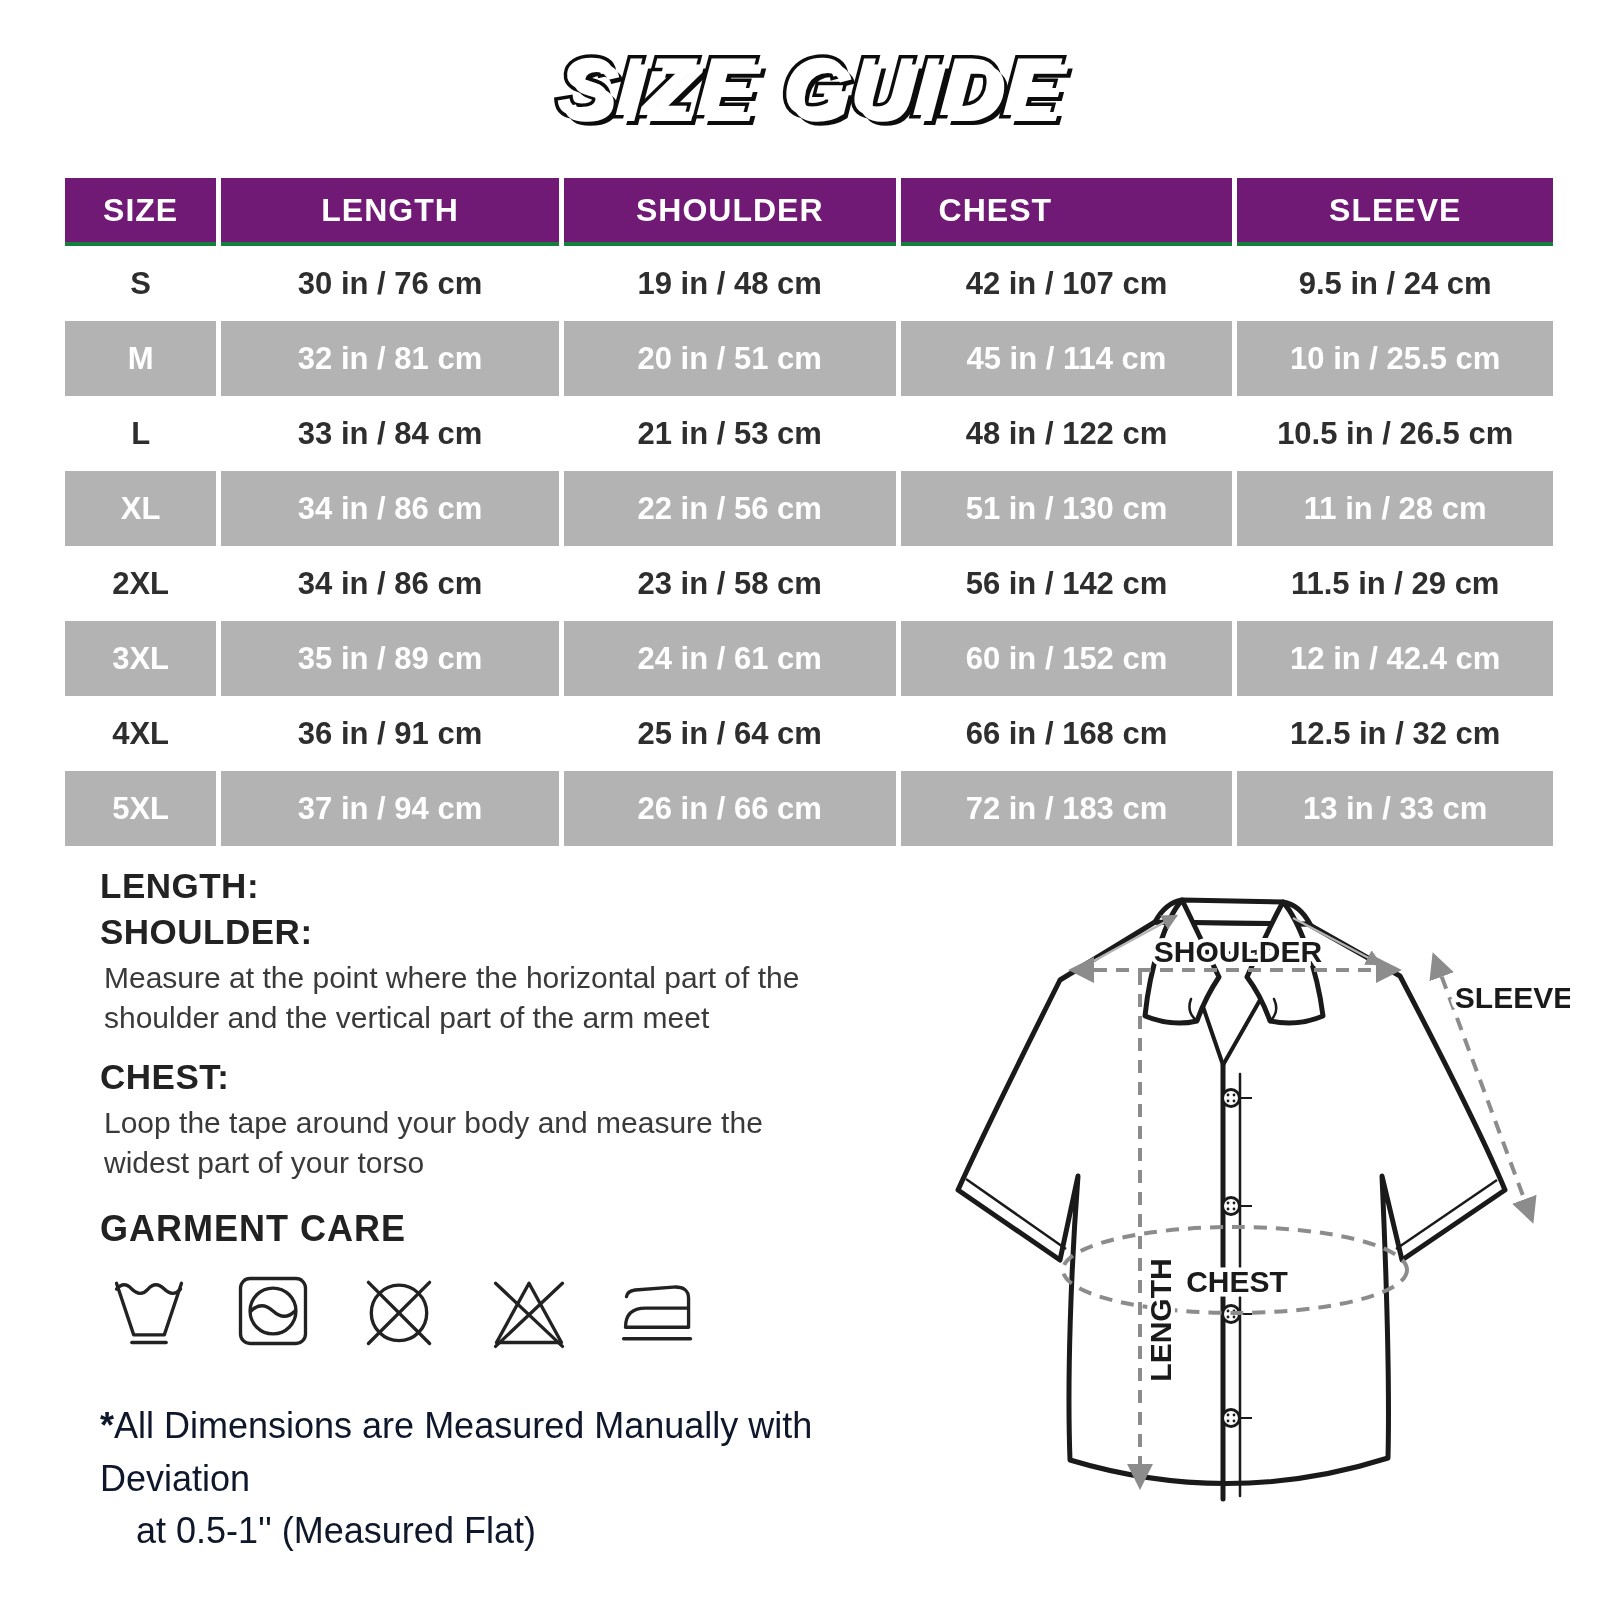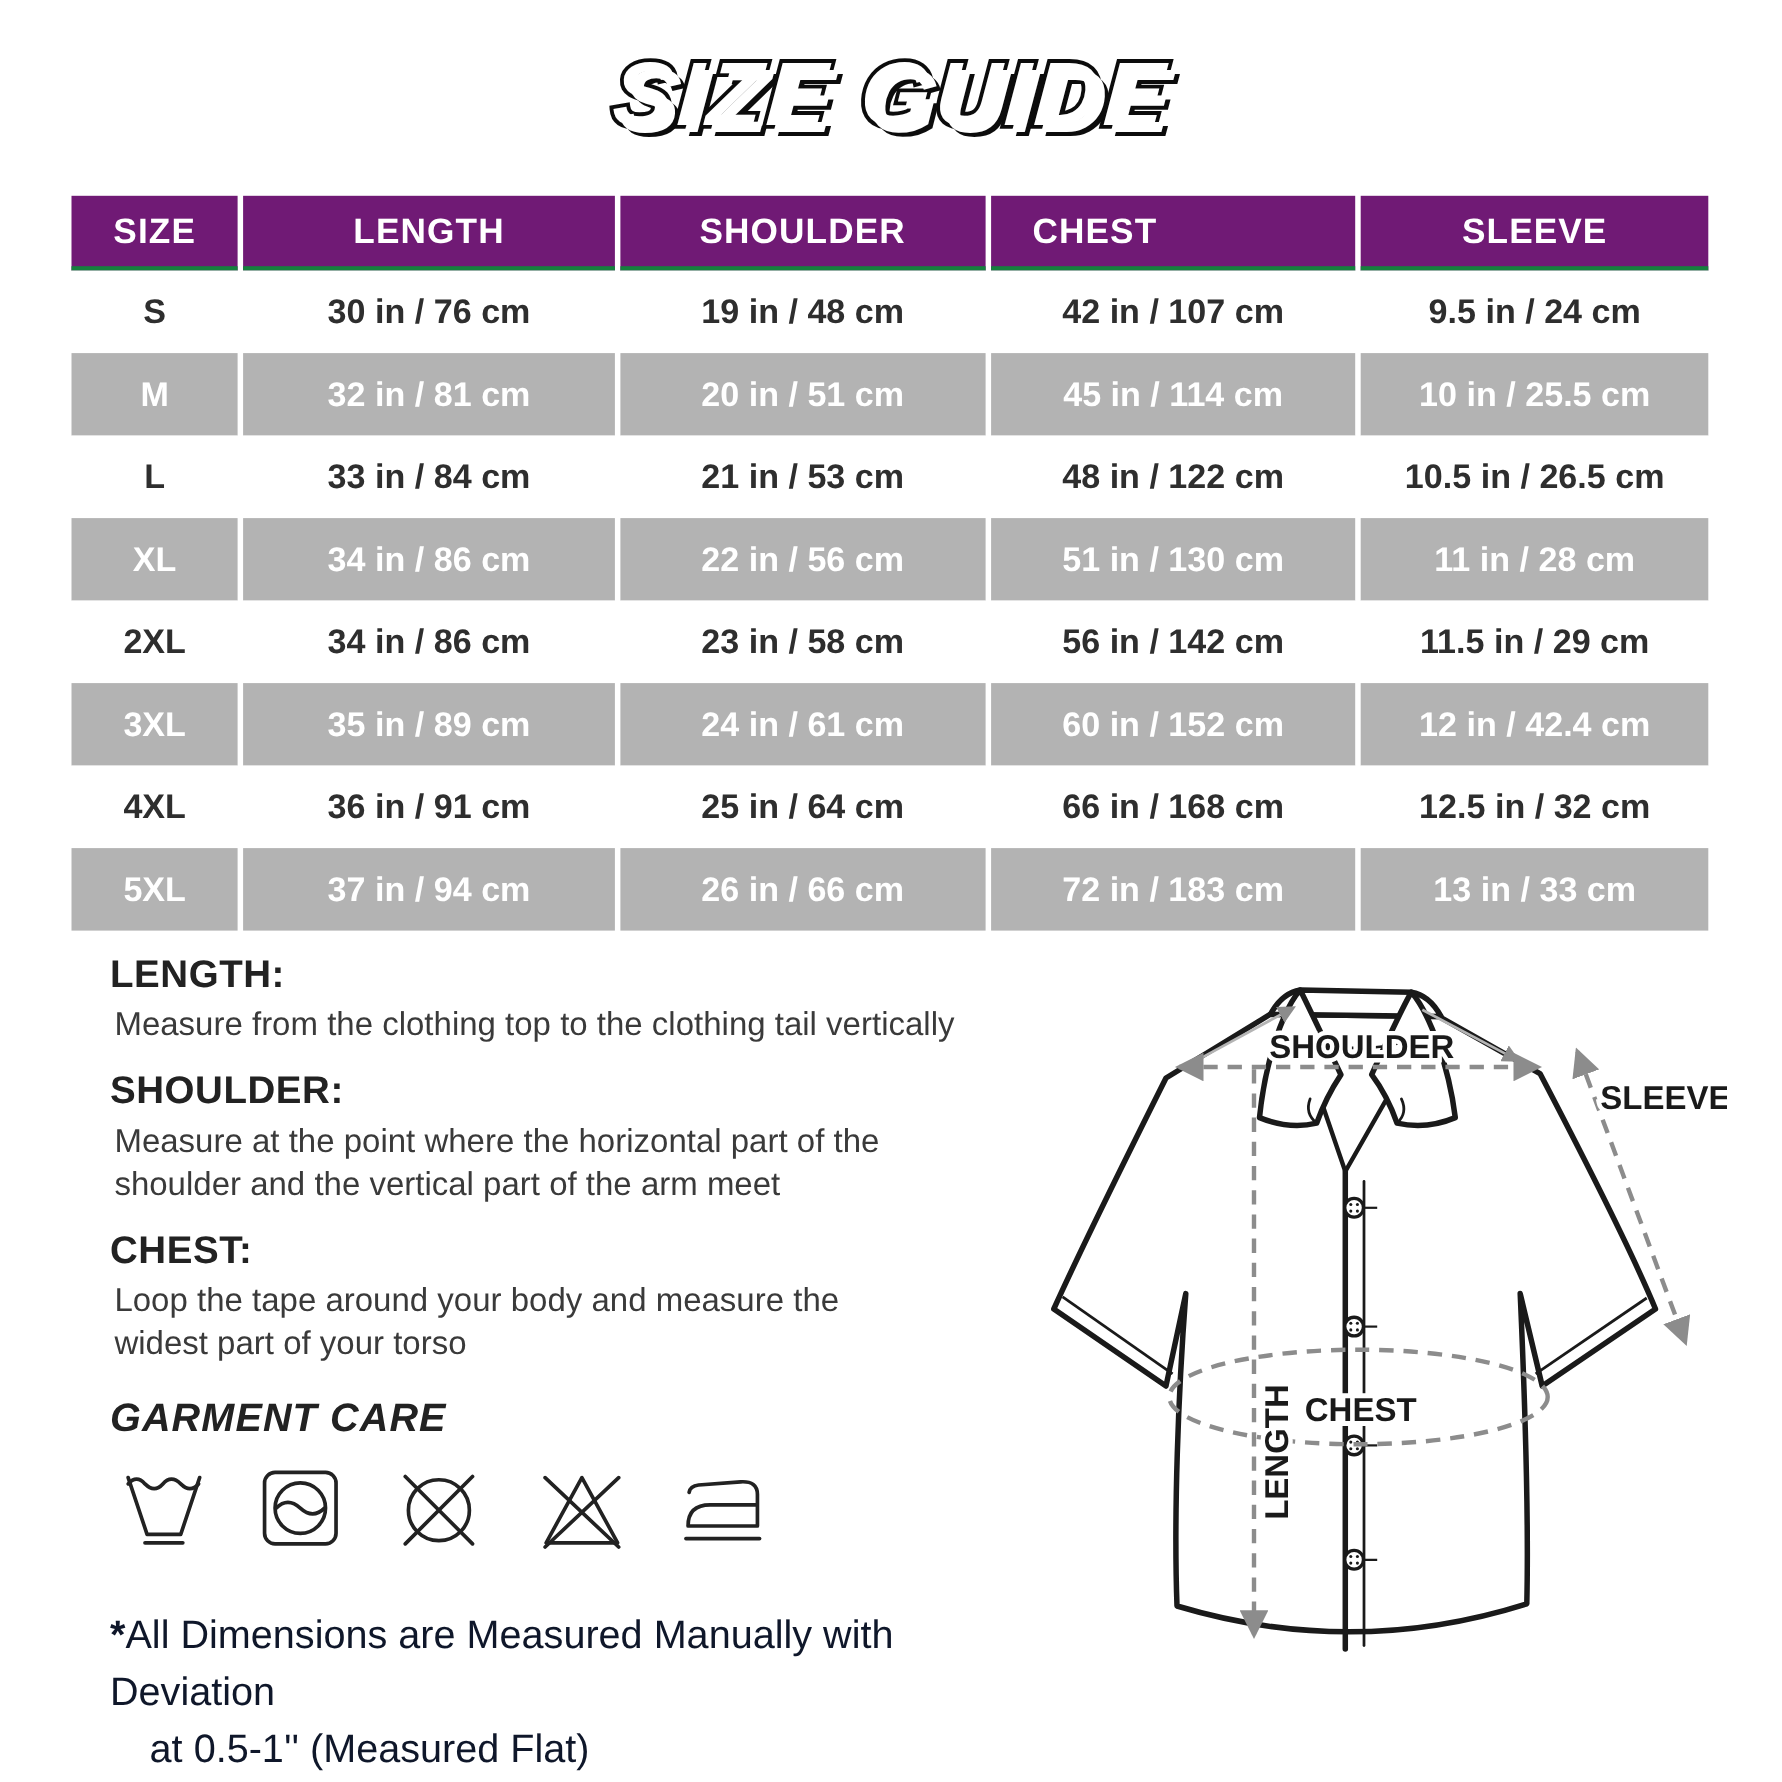--- a/index.html
+++ b/index.html
@@ -36,21 +36,21 @@
   .size-table th.left{text-align:left;padding-left:38px;}
   .size-table td{
     height:73px;text-align:center;font-size:31px;font-weight:bold;
     color:#2e2e2e;background:#ffffff;
   }
   .size-table tr.alt td{background:#b3b3b3;color:#ffffff;}
   
   .info{position:absolute;left:100px;top:866px;width:860px;}
   .sec-heading{font-size:35px;font-weight:bold;color:#222;letter-spacing:.5px;margin:0 0 6px 0;}
   .sec-body{font-size:30px;color:#3a3a3a;line-height:1.32;margin:0 0 20px 4px;max-width:860px;}
-  .care-heading{font-size:36px;font-weight:bold;color:#222;letter-spacing:1px;margin:26px 0 18px 0;font-style:italic;}
+  .care-heading{font-size:36px;font-weight:bold;color:#222;letter-spacing:1px;margin:26px 0 18px 0;}
   .care-icons{display:flex;align-items:flex-end;gap:36px;margin-left:4px;}
   .care-icons svg{display:block;}
   .footnote{font-size:36px;color:#0f172a;margin-top:46px;line-height:1.45;}
   .footnote .star{font-weight:bold;}
   .footnote .l2{margin-left:36px;}
   
   .diagram{position:absolute;left:920px;top:858px;width:650px;height:660px;}
   .diagram svg{width:650px;height:660px;}
   .dg-label{font-family:"Liberation Sans",sans-serif;font-weight:bold;font-size:30px;fill:#1a1a1a;}
 </style>
@@ -131,21 +131,20 @@
       <td>37 in / 94 cm</td>
       <td>26 in / 66 cm</td>
       <td>72 in / 183 cm</td>
       <td>13 in / 33 cm</td>
     </tr>
   </tbody>
 </table>
 
 <div class="info">
   <div class="sec-heading">LENGTH:</div>
-  <div class="sec-body">Measure from the clothing top to the clothing tail vertically</div>
 
   <div class="sec-heading">SHOULDER:</div>
   <div class="sec-body" style="max-width:790px;">Measure at the point where the horizontal part of the shoulder and the vertical part of the arm meet</div>
 
   <div class="sec-heading">CHEST:</div>
   <div class="sec-body" style="max-width:680px;">Loop the tape around your body and measure the widest part of your torso</div>
 
   <div class="care-heading">GARMENT CARE</div>
 
   <div class="care-icons">

